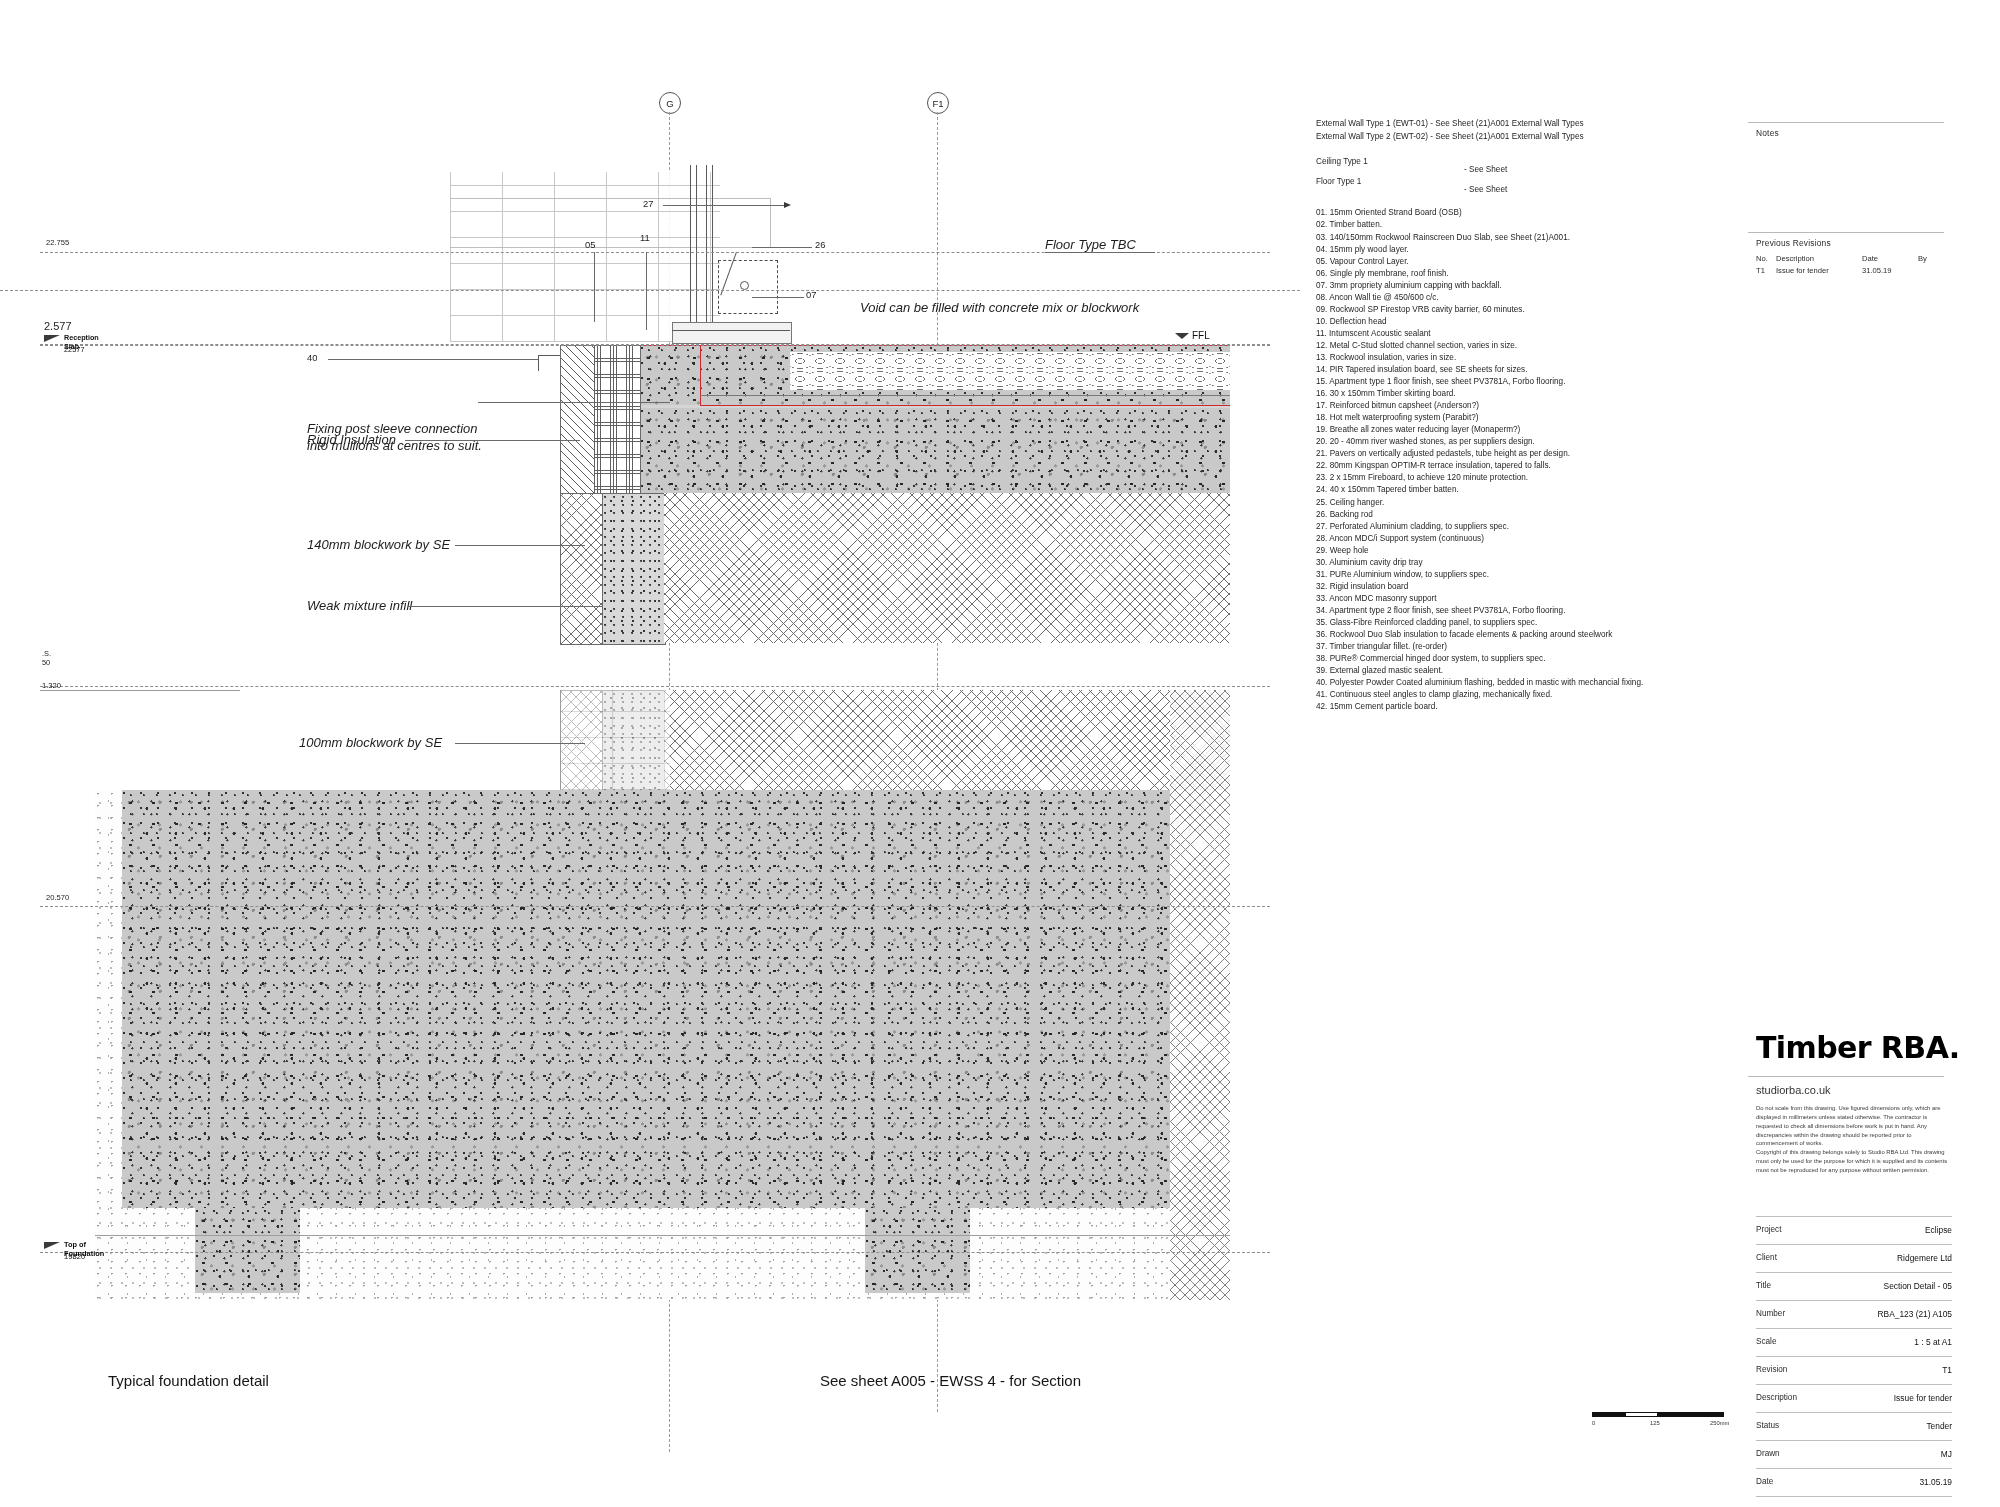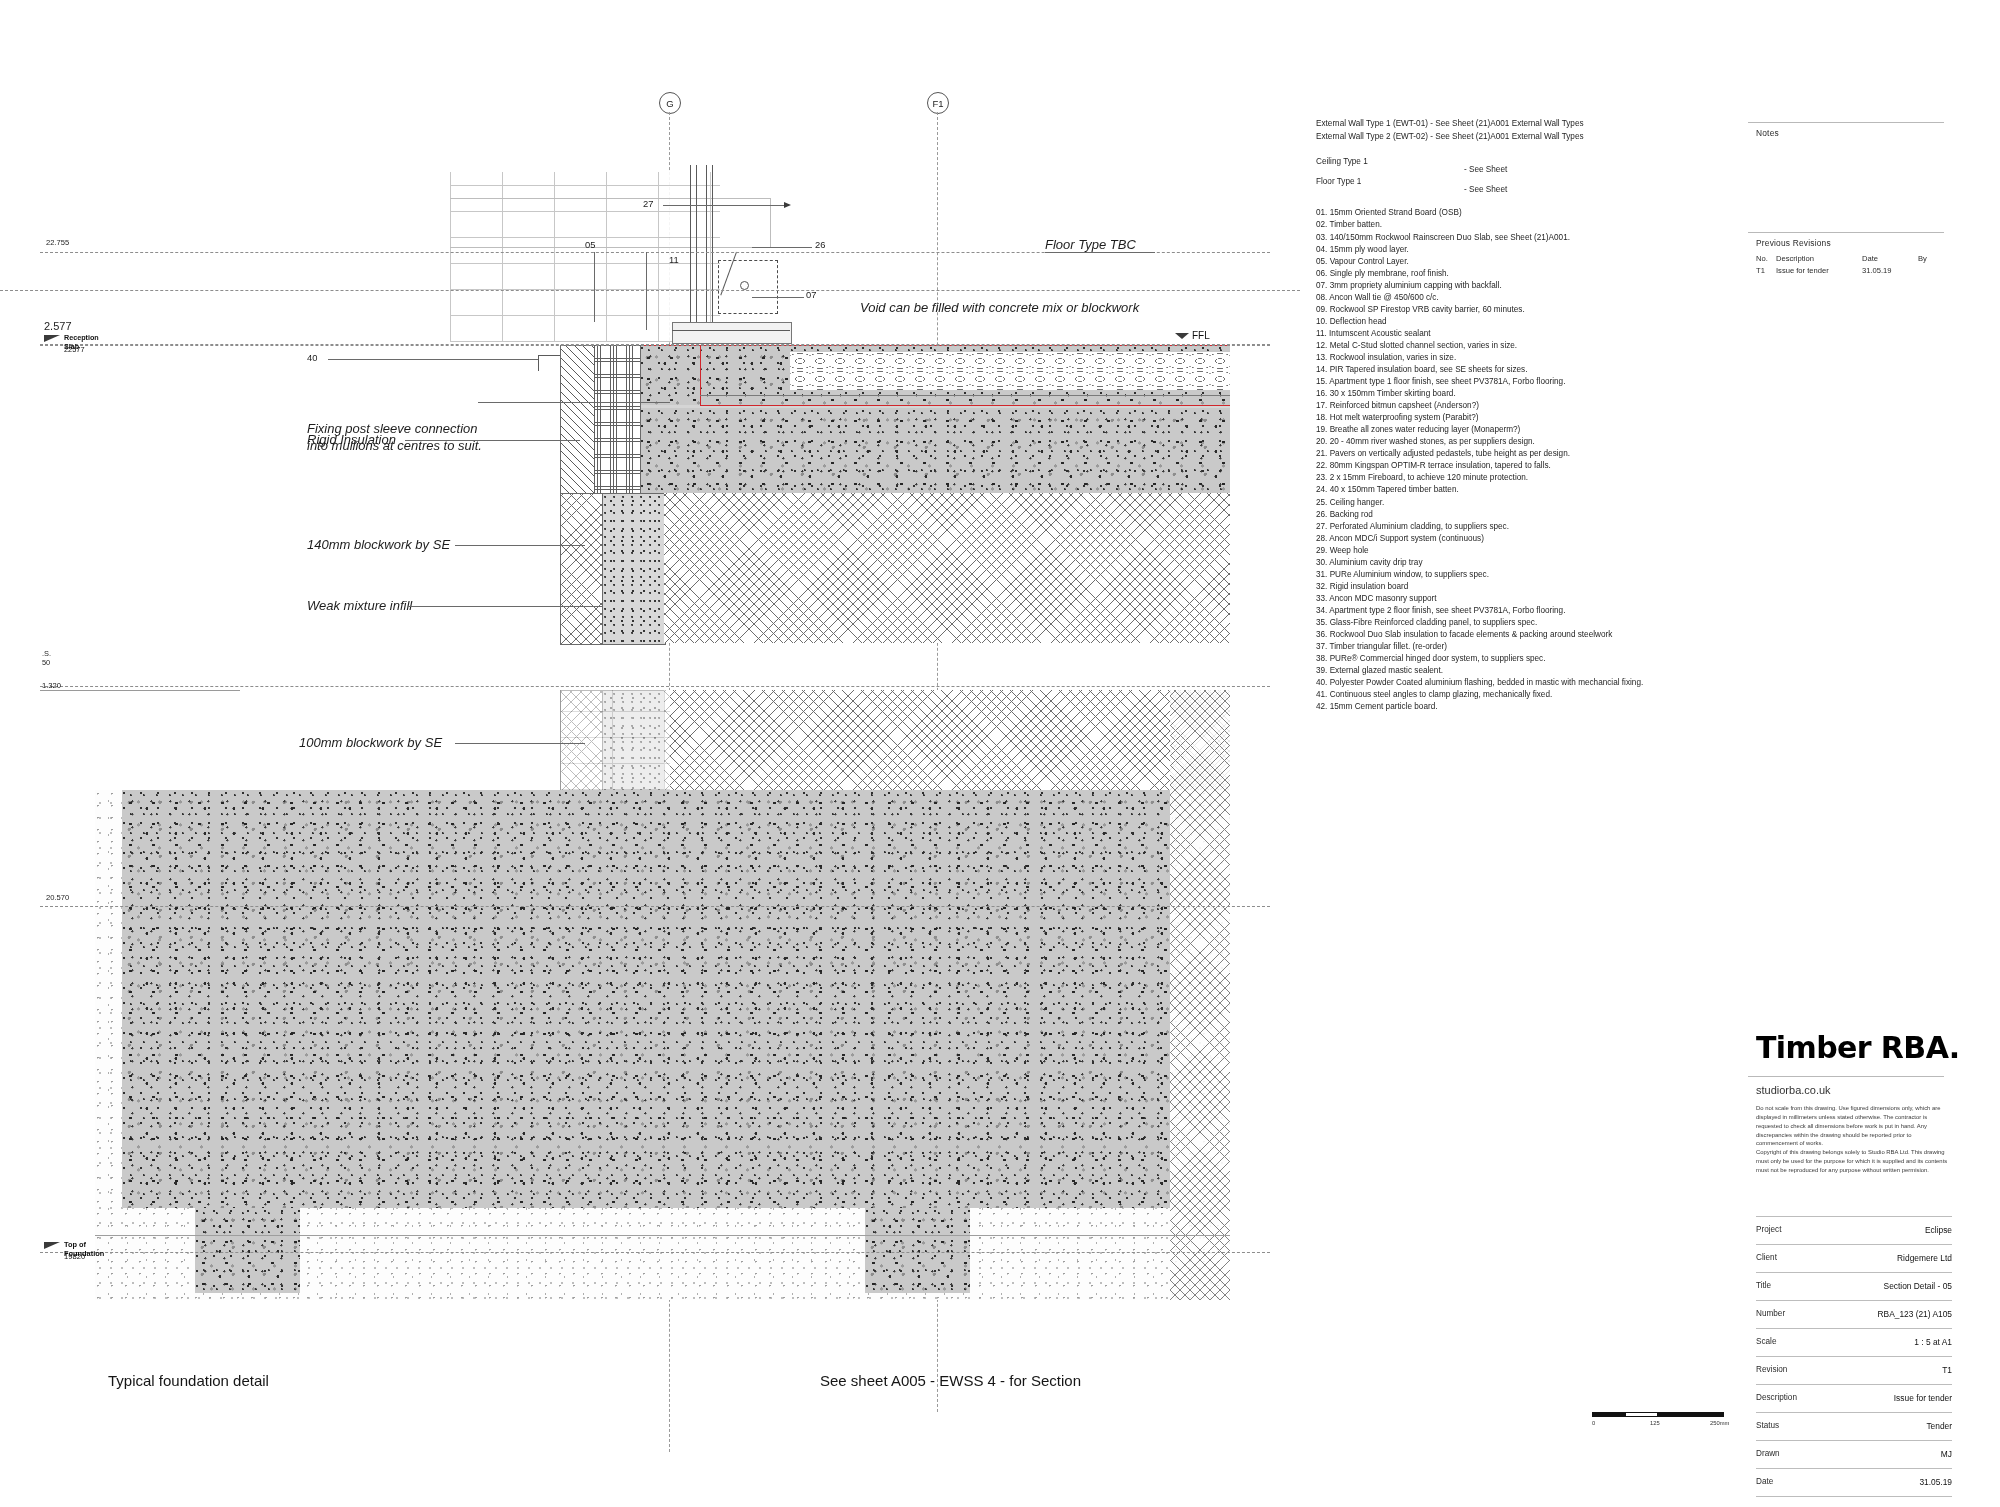--- a/index.html
+++ b/index.html
@@ -264,21 +264,21 @@
     <div class="dlabel" style="left:299px;top:735px;">100mm blockwork by SE</div>
     <div class="thin" style="left:455px;top:743px;width:130px;height:.9px;background:#6a6a6a;"></div>
 
     <div class="dnum" style="left:643px;top:198px;">27</div>
     <div class="thin" style="left:663px;top:205px;width:125px;height:.9px;background:#6a6a6a;"></div>
     <div class="abs" style="left:784px;top:202px;width:0;height:0;border-left:7px solid #3a3a3a;border-top:3px solid transparent;border-bottom:3px solid transparent;"></div>
 
     <div class="dnum" style="left:585px;top:239px;">05</div>
     <div class="thin" style="left:594px;top:252px;width:.9px;height:70px;background:#6a6a6a;"></div>
 
-    <div class="dnum" style="left:640px;top:254px;margin-left:29px;">11</div>
+    <div class="dnum" style="left:640px;top:232px;">11</div>
     <div class="thin" style="left:646px;top:252px;width:.9px;height:78px;background:#6a6a6a;"></div>
 
     <div class="dnum" style="left:815px;top:239px;">26</div>
     <div class="thin" style="left:752px;top:247px;width:60px;height:.9px;background:#6a6a6a;"></div>
 
     <div class="dnum" style="left:806px;top:289px;">07</div>
     <div class="thin" style="left:752px;top:297px;width:52px;height:.9px;background:#6a6a6a;"></div>
 
     <div class="dlabel" style="left:1045px;top:237px;">Floor Type TBC</div>
     <div class="thin" style="left:1045px;top:252px;width:110px;height:.9px;background:#6a6a6a;"></div>

